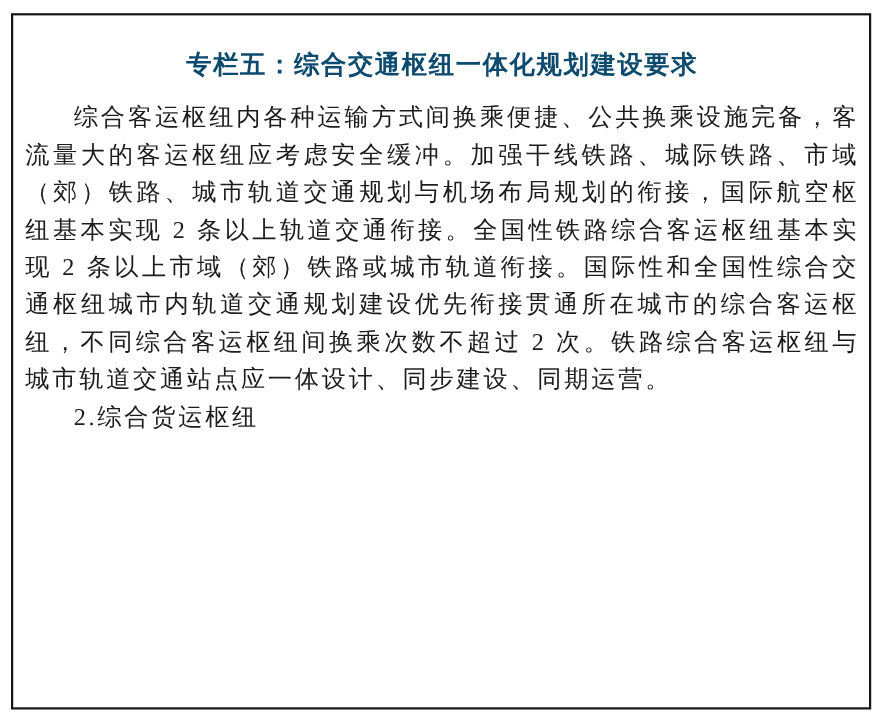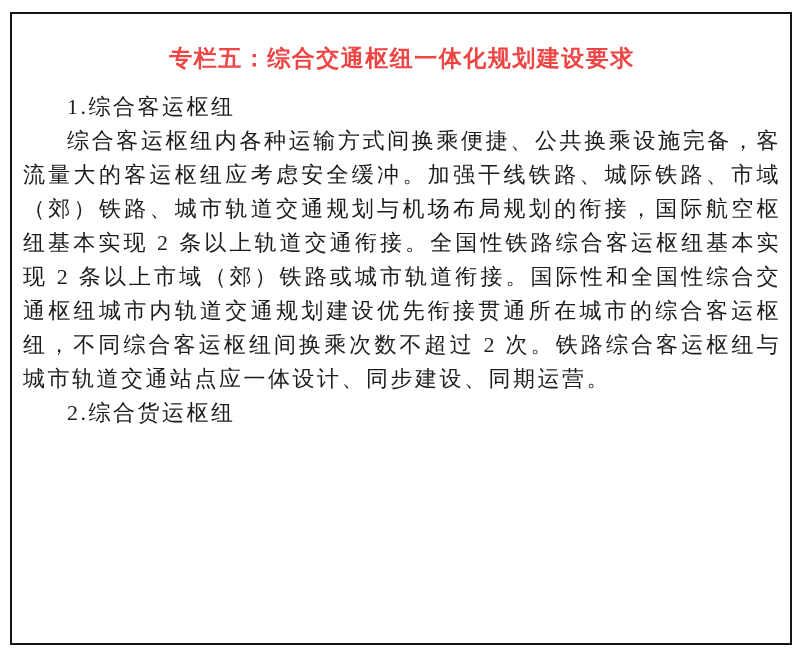--- a/index.html
+++ b/index.html
@@ -26,21 +26,21 @@
     background: #ffffff;
     padding: 16px 9px 0 11px;
   }
   .box-title {
     font-family: "Liberation Sans", "DejaVu Sans", sans-serif;
     font-weight: bold;
     font-size: 23px;
     line-height: 32px;
     letter-spacing: 1.5px;
     text-align: center;
-    color: #ef4444;
+    color: #0c4a6e;
     margin: 12px 0 16px 0;
   }
   .sec-heading {
     margin: 0;
     text-indent: 2em;
     font-size: 22px;
     line-height: 34px;
     letter-spacing: 2.5px;
     color: #1c1c1c;
   }
@@ -54,17 +54,16 @@
     text-justify: inter-character;
     color: #1c1c1c;
   }
 </style>
 </head>
 <body>
 
 <div class="callout-box">
   <div class="box-title">专栏五：综合交通枢纽一体化规划建设要求</div>
   <div class="box-content">
-    <p class="sec-heading">1.综合客运枢纽</p>
     <p class="sec-body">综合客运枢纽内各种运输方式间换乘便捷、公共换乘设施完备，客流量大的客运枢纽应考虑安全缓冲。加强干线铁路、城际铁路、市域（郊）铁路、城市轨道交通规划与机场布局规划的衔接，国际航空枢纽基本实现 2 条以上轨道交通衔接。全国性铁路综合客运枢纽基本实现 2 条以上市域（郊）铁路或城市轨道衔接。国际性和全国性综合交通枢纽城市内轨道交通规划建设优先衔接贯通所在城市的综合客运枢纽，不同综合客运枢纽间换乘次数不超过 2 次。铁路综合客运枢纽与城市轨道交通站点应一体设计、同步建设、同期运营。</p>
     <p class="sec-heading">2.综合货运枢纽</p>
   </div>
 </div>
 
 </body></html>

